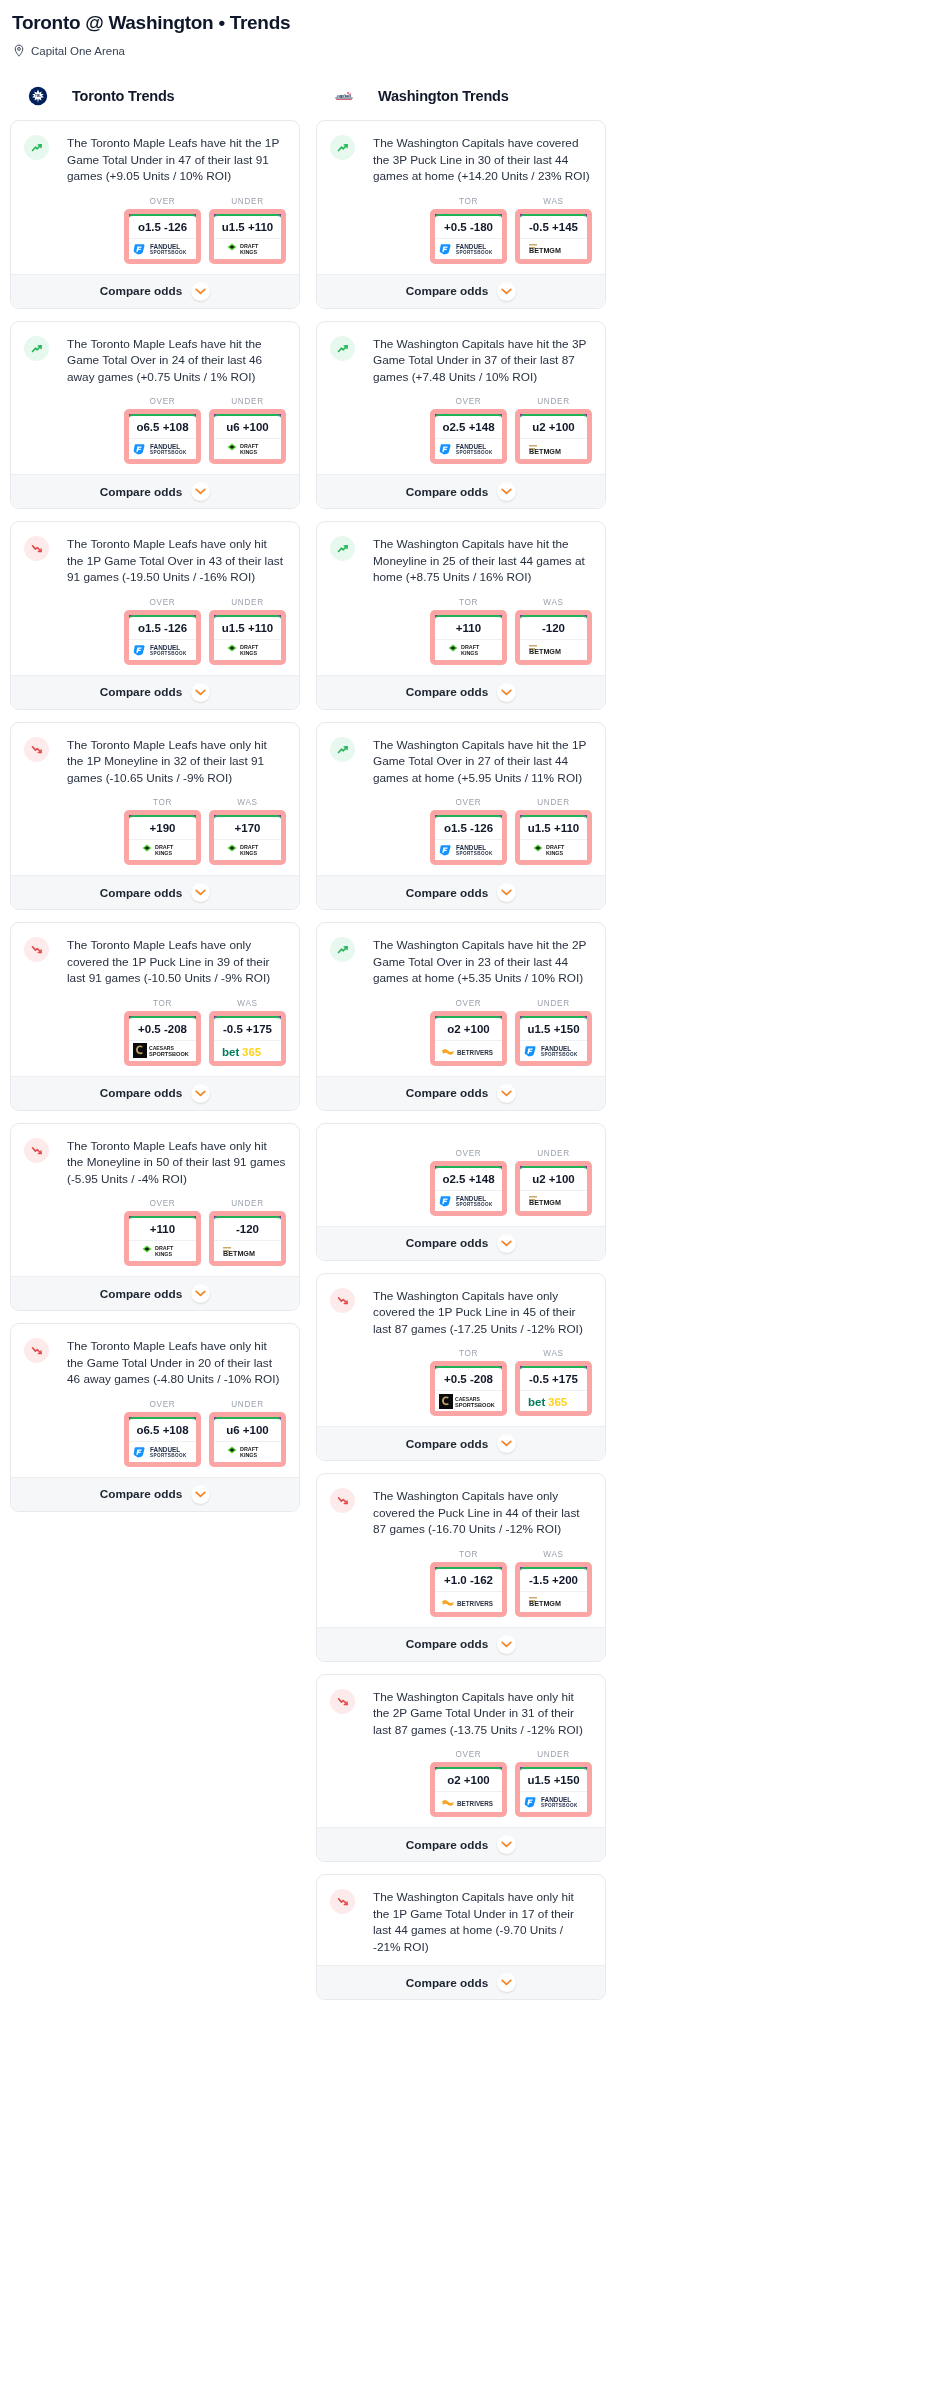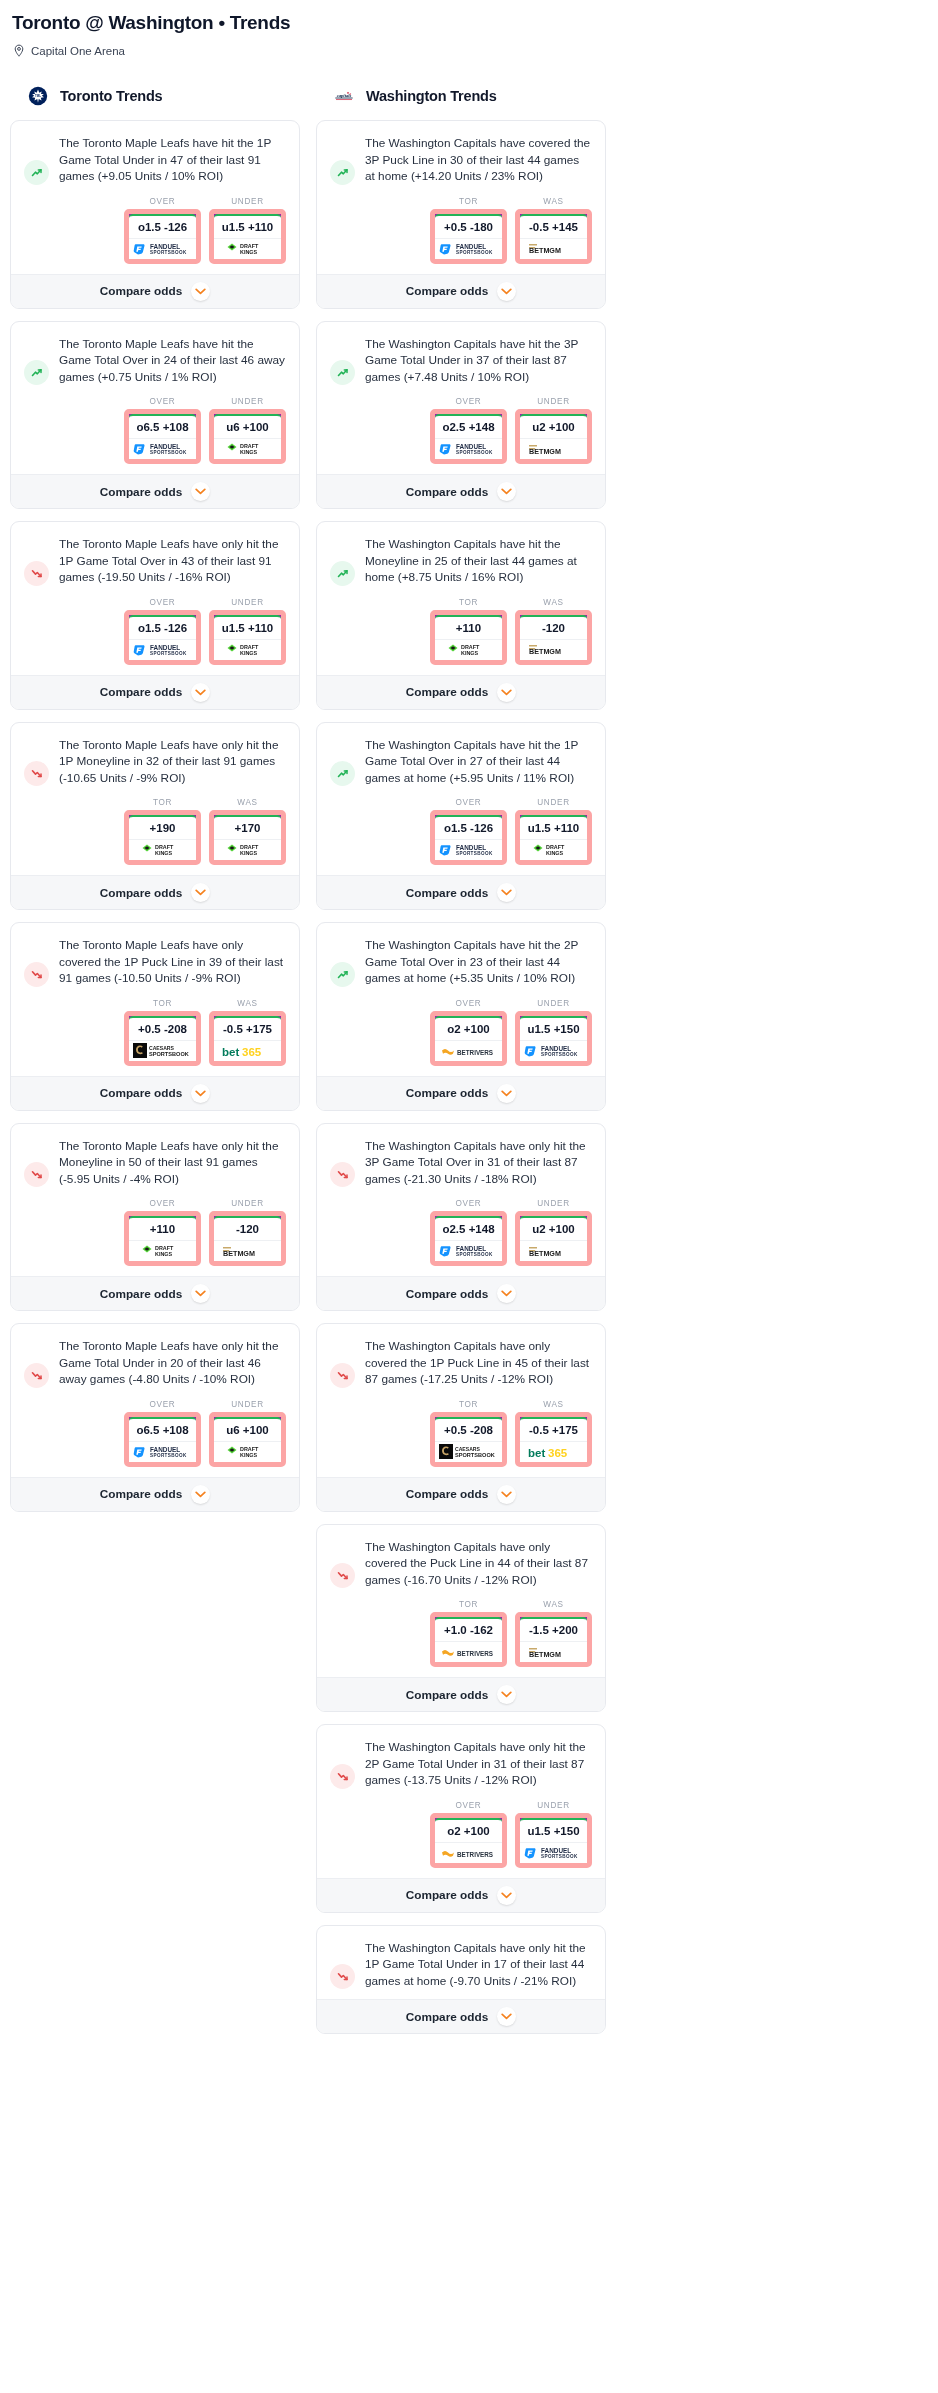--- a/index.html
+++ b/index.html
@@ -33,42 +33,42 @@
     display: flex;
     gap: 16px;
     margin-top: 26px;
     align-items: flex-start;
   }
   .col { width: 290px; }
 
   .col-header {
     display: flex;
     align-items: center;
-    gap: 12px;
+    gap: 24px;
     padding-left: 18px;
     margin-bottom: 12px;
     height: 24px;
   }
   .col-header .team-logo { width: 20px; height: 20px; display: block; flex: 0 0 auto; }
   .col-header-title {
     font-size: 14.5px;
     font-weight: bold;
     color: #11182a;
     letter-spacing: -0.2px;
   }
 
   .card {
     background: #ffffff;
     border: 1px solid #e7e9ee;
     border-radius: 9px;
     margin-bottom: 12px;
     overflow: hidden;
   }
   .card-body { padding: 13px 13px 10px 13px; }
-  .trend-row { display: flex; gap: 10px; align-items: flex-end; }
+  .trend-row { display: flex; gap: 18px; align-items: flex-start; }
   .trend-icon {
     width: 25px; height: 25px; border-radius: 50%;
     flex: 0 0 auto; display: flex; align-items: center; justify-content: center;
     margin-top: 1px;
   }
   .trend-icon.up { background: #e7f8ee; }
   .trend-icon.down { background: #fdeaea; }
   .trend-text {
     font-size: 11.8px;
     line-height: 16.5px;
@@ -769,29 +769,20 @@
             <span class="compare-label">Compare odds</span>
             <span class="chev">
               <svg width="11" height="7" viewBox="0 0 11 7">
                 <path d="M1.2 1.4 L5.5 5.3 L9.8 1.4" stroke="#f5821f" stroke-width="1.7" fill="none" stroke-linecap="round" stroke-linejoin="round"></path>
               </svg>
             </span>
           </div>
         </div>
         <div class="card">
           <div class="card-body">
-            <div class="trend-row">
-              <span class="trend-icon down">
-                <svg width="15" height="15" viewBox="0 0 15 15">
-                  <path d="M3.5 4.8 L6.5 8.1 L8.3 6.5 L12 10.5" stroke="#e04a4a" stroke-width="1.6" fill="none" stroke-linecap="round" stroke-linejoin="round"></path>
-                  <path d="M12 10.5 L9.3 10.4 M12 10.5 L12 7.9" stroke="#e04a4a" stroke-width="1.5" fill="none" stroke-linecap="round"></path>
-                </svg>
-              </span>
-              <span class="trend-text">The Washington Capitals have only hit the 3P Game Total Over in 31 of their last 87 games (-21.30 Units / -18% ROI)</span>
-            </div>
             <div class="odds-area">
               <div class="odds-cell">
                 <div class="odds-label">OVER</div>
                 <div class="odds-box">
                   <div class="odds-value">o2.5 +148</div>
                   <div class="odds-book">
                     <svg width="62" height="14" viewBox="0 0 62 14">
                       <path d="M3 2.2 h8.4 c.8 0 1.3.7 1.1 1.5 l-1.6 6.4 c-.2.8-.9 1.5-1.7 1.7 L6 12.6 2.4 10.2 c-.5-.3-.8-.9-.7-1.5 l.9-5.2 c.1-.8.7-1.3 1.4-1.3z" fill="#1493ff"></path>
                       <path d="M5.3 4.6 h4.4 l-.3 1.2 H6.8 l-.2.9 h2.3 l-.3 1.2 H6.3 l-.4 1.9 H4.3 z" fill="#fff"></path>
                       <text x="18" y="7" font-size="6.4" font-weight="bold" fill="#1e2a44" font-family="Liberation Sans, sans-serif">FANDUEL</text>

